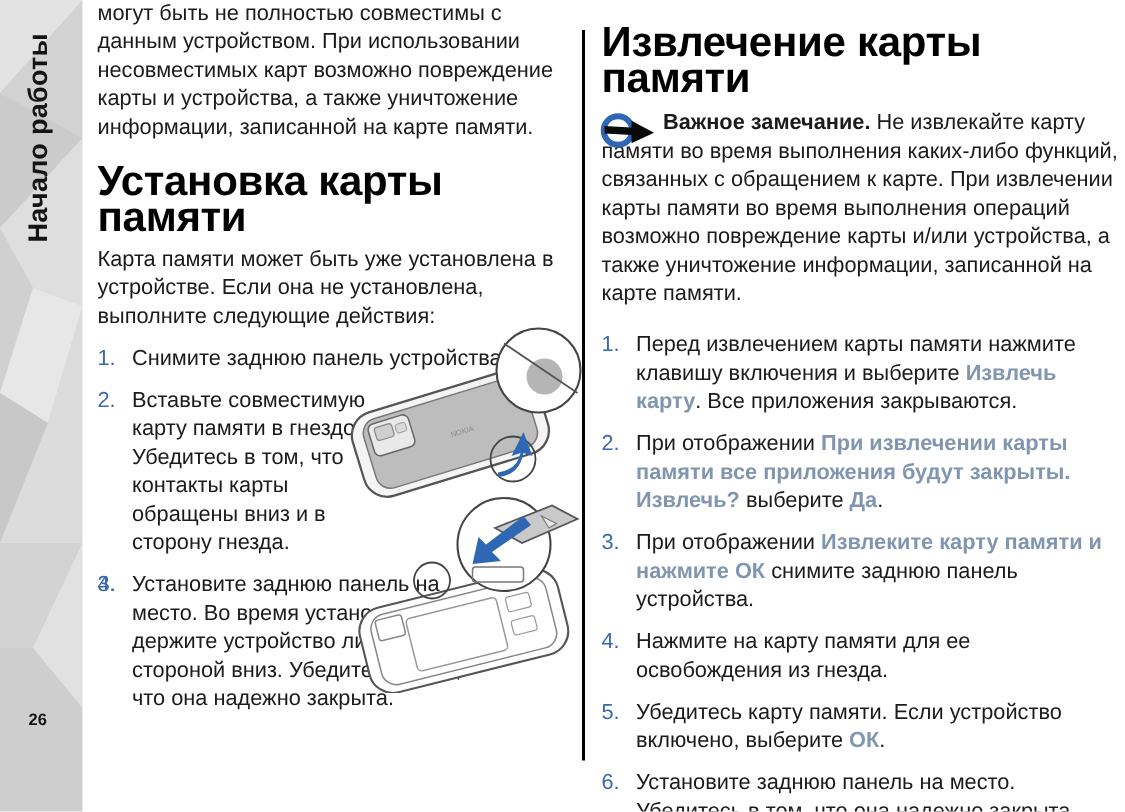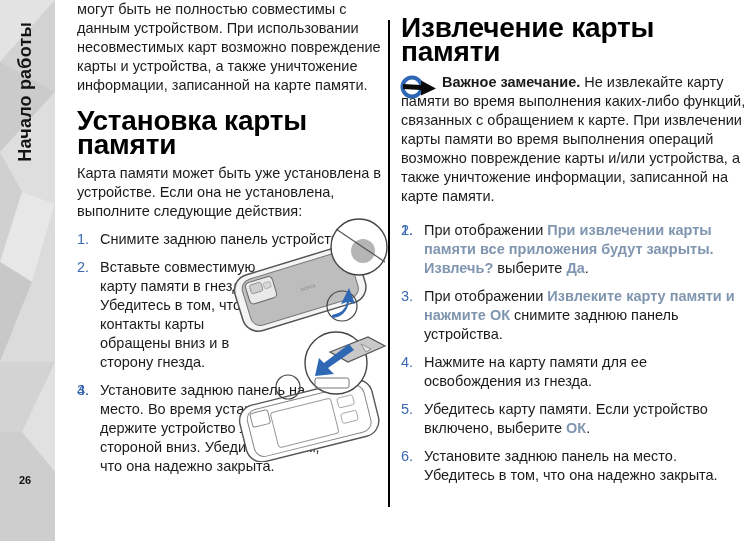--- a/index.html
+++ b/index.html
@@ -18,21 +18,21 @@
     font-size:18px; font-weight:700; color:#141414; letter-spacing:0.2px;
     white-space:nowrap;
   }
   .page-number {
     position:absolute; left:19px; top:474px;
     font-size:11px; font-weight:700; color:#141414;
   }
   
   .divider { position:absolute; left:388px; top:20px; width:2px; height:487px; background:#000; }
   .col { position:absolute; top:0; }
-  .col-left  { left:65px;  width:322px;margin-left:12px; }
+  .col-left  { left:65px;  width:322px; }
   .col-right { left:401px; width:346px; }
   p.body { font-size:14.5px; line-height:19px; margin:0; }
   h1.section {
     font-size:28px; line-height:24px; font-weight:700; color:#000;
     margin:14px 0 7px 0; letter-spacing:-0.2px;
   }
   .intro { margin-top:13px; }
   
   ol.steps { list-style:none; margin:9px 0 0 0; padding:0; }
   ol.steps li { position:relative; padding-left:23px; margin-bottom:9px; font-size:14.5px; line-height:19px; }
@@ -138,20 +138,21 @@
       <svg width="40" height="28" viewBox="0 0 40 28" aria-hidden="true">
         <circle cx="13" cy="13" r="9.5" fill="#ffffff" stroke="#2e68b4" stroke-width="4"></circle>
         <path d="M4,10 L22,11 L22,6.5 L37,14.5 L22,21.5 L22,16 L4,15 Z" fill="#0a0a0a"></path>
       </svg>
     </span><b>Важное замечание.</b><span> Не извлекайте карту памяти во время выполнения каких-либо функций, связанных с обращением к карте. При извлечении карты памяти во время выполнения операций возможно повреждение карты и/или устройства, а также уничтожение информации, записанной на карте памяти.</span>
   </p>
 
   <ol class="steps" style="margin-top:12px">
     <li>
       <span class="num" style="color:#3a68b0">1.</span>
+      <span class="step-text"><span>Перед извлечением карты памяти нажмите клавишу включения и выберите </span><span class="ui" style="color:#8096b0">Извлечь карту</span><span>. Все приложения закрываются.</span></span>
     </li>
     <li>
       <span class="num" style="color:#3a68b0">2.</span>
       <span class="step-text"><span>При отображении </span><span class="ui" style="color:#8096b0">При извлечении карты памяти все приложения будут закрыты. Извлечь?</span><span> выберите </span><span class="ui" style="color:#8096b0">Да</span><span>.</span></span>
     </li>
     <li>
       <span class="num" style="color:#3a68b0">3.</span>
       <span class="step-text"><span>При отображении </span><span class="ui" style="color:#8096b0">Извлеките карту памяти и нажмите ОК</span><span> снимите заднюю панель устройства.</span></span>
     </li>
     <li>

